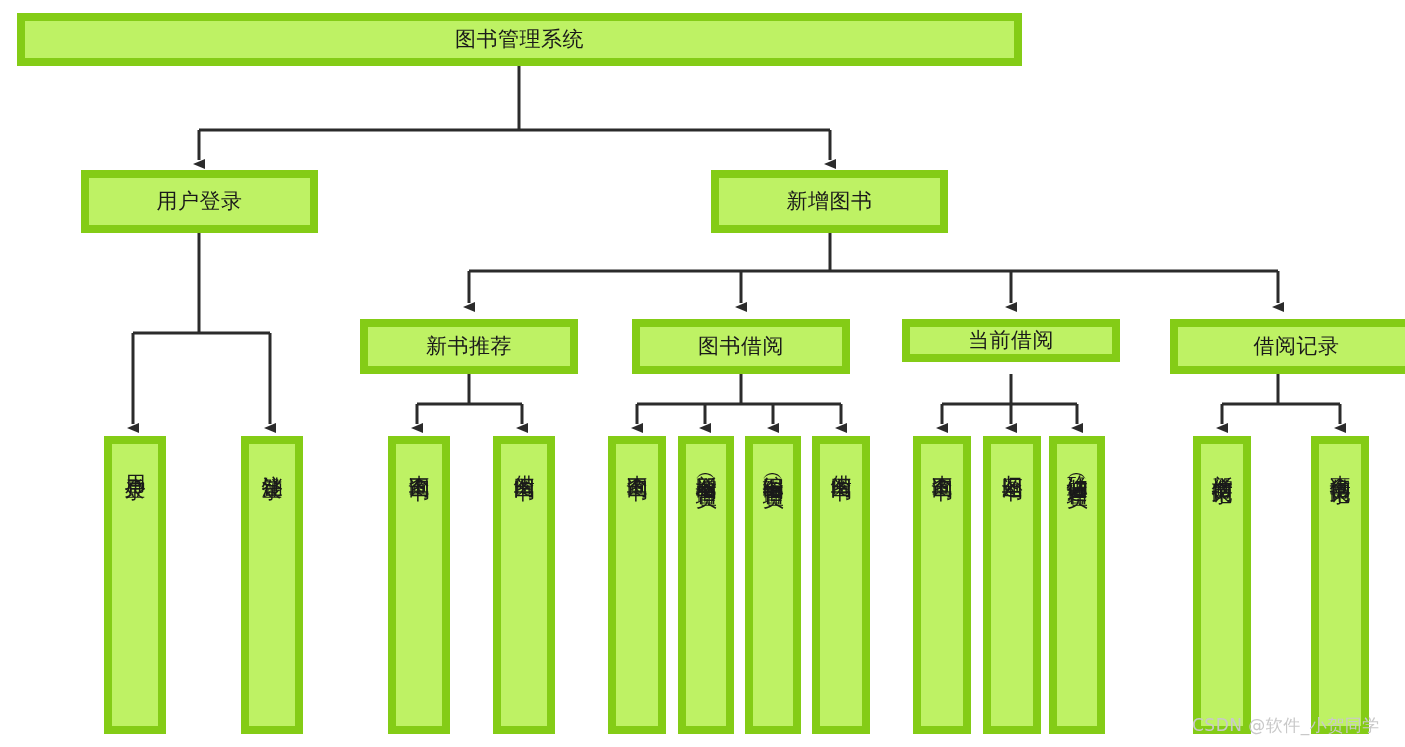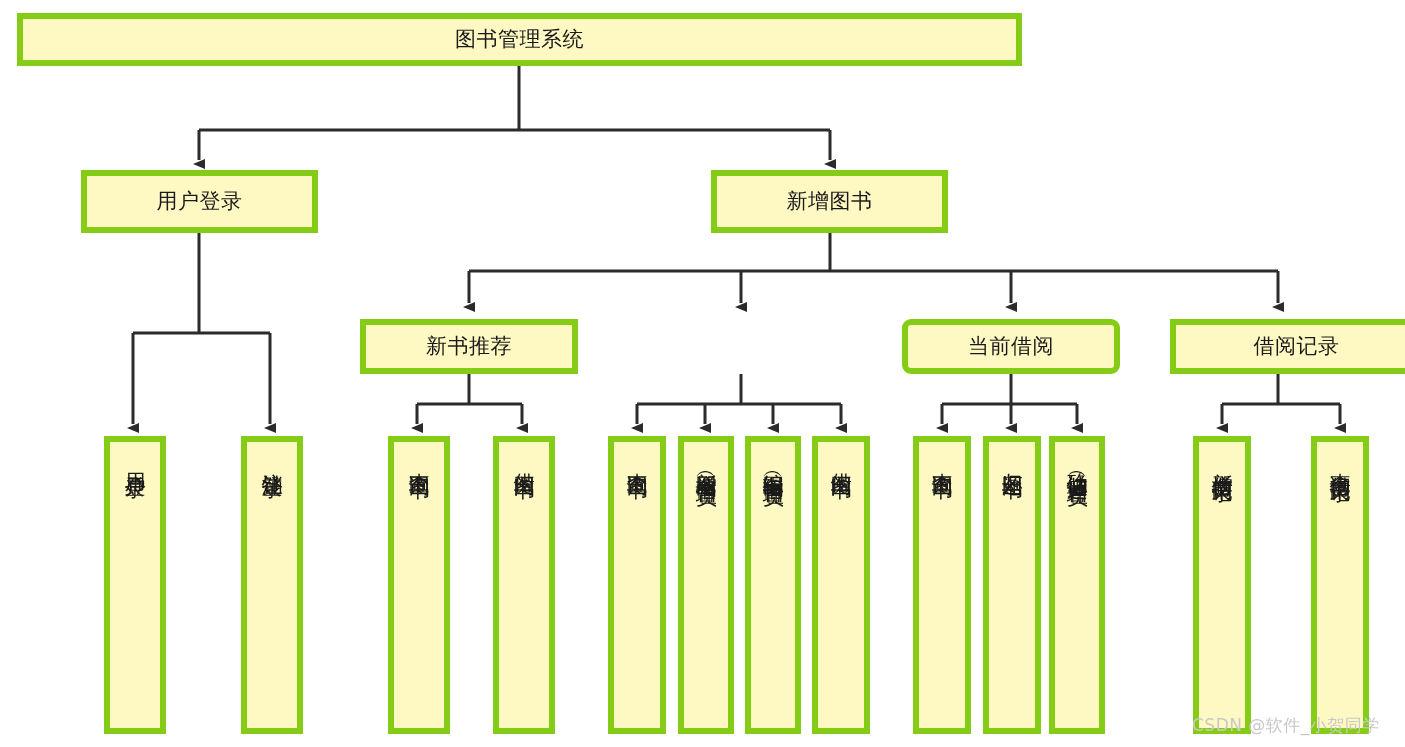--- a/index.html
+++ b/index.html
@@ -21,22 +21,22 @@
     position: absolute;
     left: 0;
     top: 0;
     width: 1405px;
     height: 747px;
     pointer-events: none;
   }
   .node {
     position: absolute;
     box-sizing: border-box;
-    background: #fef9c3;
-    border: 6px solid #84cc16;
+    background: #bef264;
+    border: 8px solid #84cc16;
     display: flex;
     align-items: center;
     justify-content: center;
     color: #1a1a1a;
   }
   .node .label {
     font-size: 21px;
     line-height: 1.15;
     letter-spacing: 0.5px;
     white-space: nowrap;
@@ -127,21 +127,24 @@
   <div class="node" style="left:81px; top:170px; width:237px; height:63px;">
     <span class="label">用户登录</span>
   </div>
   <div class="node" style="left:711px; top:170px; width:237px; height:63px;">
     <span class="label">新增图书</span>
   </div>
 
   <div class="node" style="left:360px; top:319px; width:218px; height:55px;align-items:center;">
     <span class="label">新书推荐</span>
   </div>
-  <div class="node" style="left:902px; top:319px; width:218px; height:55px;border-radius:9px;">
+  <div class="node" style="left:632px; top:319px; width:218px; height:55px;">
+    <span class="label">图书借阅</span>
+  </div>
+  <div class="node" style="left:902px; top:319px; width:218px; height:43px;">
     <span class="label">当前借阅</span>
   </div>
   <div class="node" style="left:1170px; top:319px; width:253px; height:55px;">
     <span class="label">借阅记录</span>
   </div>
 
   <div class="node vertical" style="left:104px; top:436px; width:62px; height:298px;">
     <span class="label">用户登录</span>
   </div>
   <div class="node vertical" style="left:241px; top:436px; width:62px; height:298px;">

